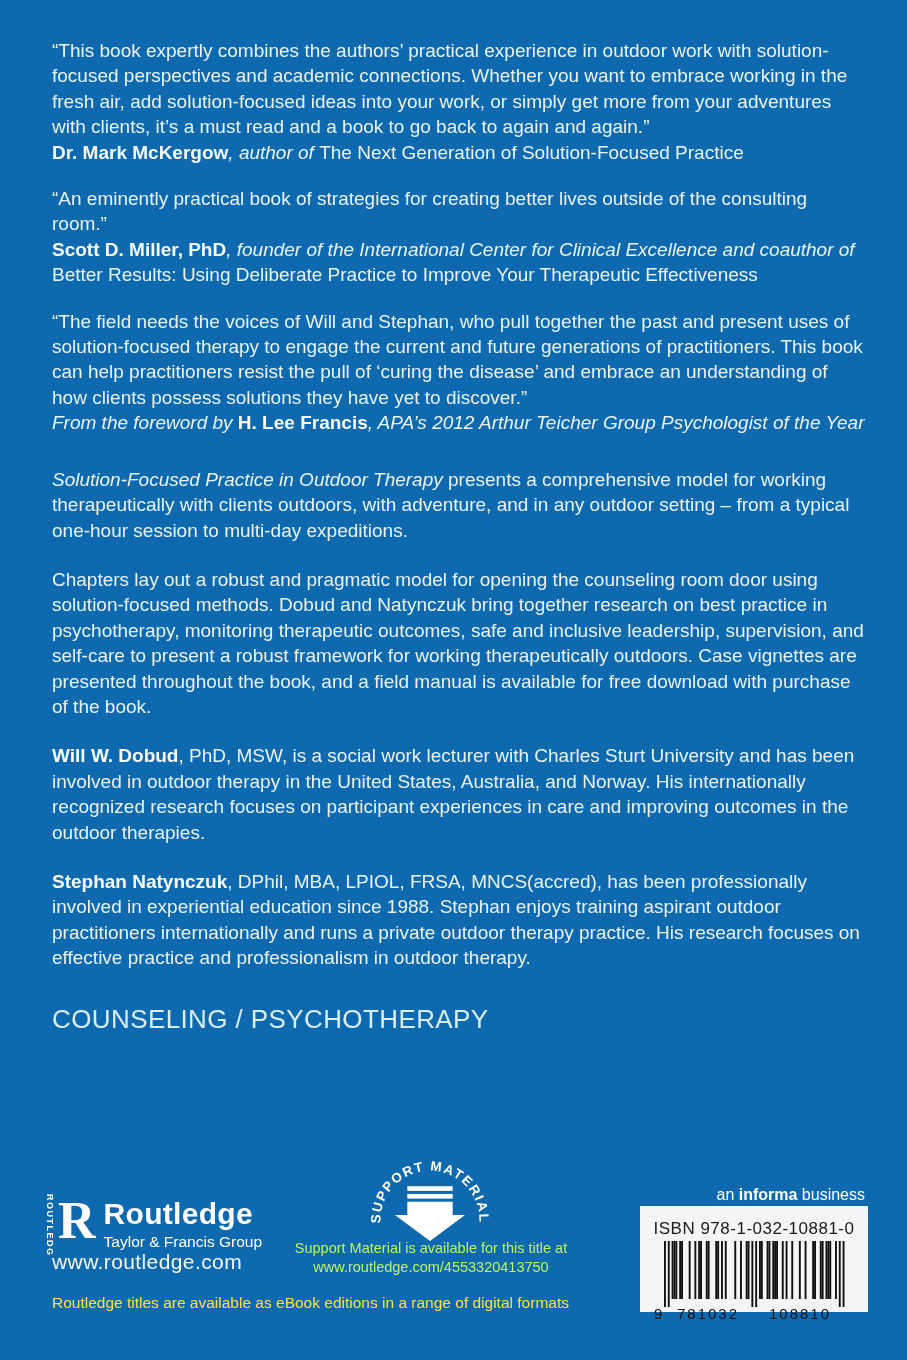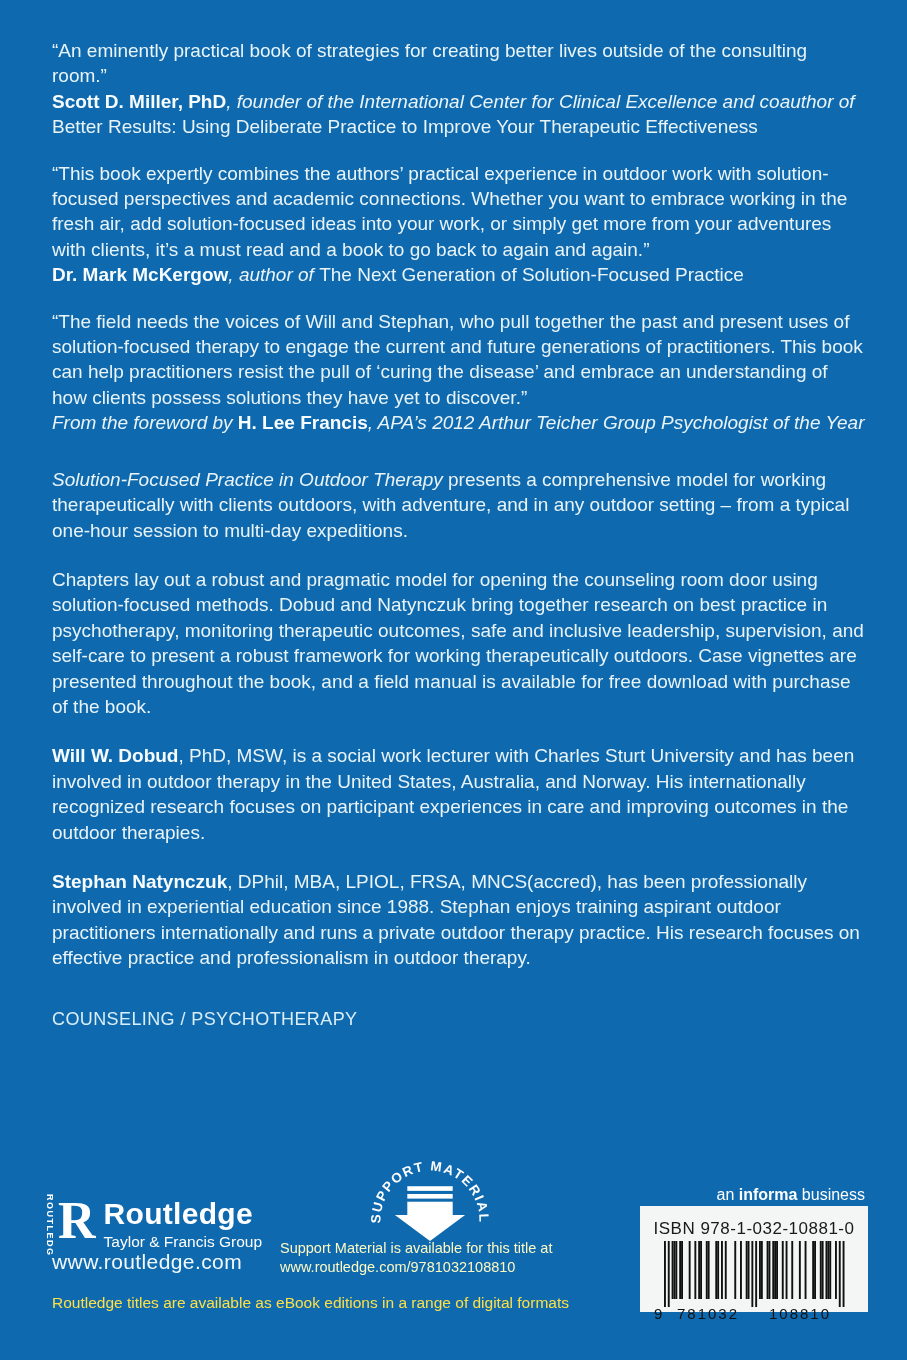--- a/index.html
+++ b/index.html
@@ -14,21 +14,21 @@
   .main{
     position:absolute;left:52px;top:38px;right:40px;
     font-size:19px;line-height:25.4px;
   }
   .para{margin:0 0 21px 0;}
   .para.desc{margin-bottom:24px;}
   .gap-lg{margin-top:31px;}
   .b{font-weight:bold;color:#f7fcff;}
   .i{font-style:italic;}
   .category{
-    margin-top:36px;font-size:18px;letter-spacing:0.4px;color:#d9eef6;
+    margin-top:36px;font-size:26px;letter-spacing:0.4px;color:#d9eef6;
   }
   
   .routledge-logo{
     position:absolute;left:45px;top:1192px;display:flex;align-items:stretch;color:#fff;
   }
   .rl-vertical{
     writing-mode:vertical-rl;text-orientation:sideways;
     font-size:9px;font-weight:bold;letter-spacing:1.5px;
     line-height:10px;padding:2px 0;height:60px;overflow:hidden;
   }
@@ -37,22 +37,22 @@
     font-size:52px;line-height:58px;margin:0 8px 0 3px;
   }
   .rl-names{display:flex;flex-direction:column;justify-content:center;}
   .rl-name{font-size:30px;font-weight:bold;line-height:32px;letter-spacing:0.3px;}
   .rl-tagline{font-size:15.5px;font-weight:normal;line-height:19px;margin-top:2px;}
   .rl-url{
     position:absolute;left:52px;top:1250px;font-size:21px;color:#f2f9fd;letter-spacing:0.4px;
   }
   .support-badge{position:absolute;left:368px;top:1146px;}
   .support-text{
-    position:absolute;left:280px;top:1239px;width:302px;
-    font-size:14.5px;line-height:19px;color:#fef9c3;
+    position:absolute;left:280px;top:1239px;width:302px;text-align:center;
+    font-size:14.5px;line-height:19px;color:#bef264;
   }
   .informa{
     position:absolute;right:42px;top:1186px;font-size:16px;color:#fff;
   }
   .informa .b{color:#fff;}
   .barcode-box{
     position:absolute;left:640px;top:1206px;width:228px;height:106px;
     background:#f4f6f5;color:#111;text-align:center;
   }
   .isbn-label{
@@ -64,27 +64,27 @@
   }
 </style>
 </head>
 <body style="background: rgb(15, 105, 174);">
 
 <div class="cover">
 
   <div class="main">
 
     <p class="para">
+      <span>“This book expertly combines the authors’ practical experience in outdoor work with solution-focused perspectives and academic connections. Whether you want to embrace working in the fresh air, add solution-focused ideas into your work, or simply get more from your adventures with clients, it’s a must read and a book to go back to again and again.”</span><br>
+      <span class="b">Dr. Mark McKergow</span><span class="i">, author of </span><span>The Next Generation of Solution-Focused Practice</span>
+    </p>
+
+    <p class="para">
       <span>“An eminently practical book of strategies for creating better lives outside of the consulting room.”</span><br>
       <span class="b">Scott D. Miller, PhD</span><span class="i">, founder of the International Center for Clinical Excellence and coauthor of </span><span>Better Results: Using Deliberate Practice to Improve Your Therapeutic Effectiveness</span>
-    </p>
-
-    <p class="para">
-      <span>“This book expertly combines the authors’ practical experience in outdoor work with solution-focused perspectives and academic connections. Whether you want to embrace working in the fresh air, add solution-focused ideas into your work, or simply get more from your adventures with clients, it’s a must read and a book to go back to again and again.”</span><br>
-      <span class="b">Dr. Mark McKergow</span><span class="i">, author of </span><span>The Next Generation of Solution-Focused Practice</span>
     </p>
 
     <p class="para">
       <span>“The field needs the voices of Will and Stephan, who pull together the past and present uses of solution-focused therapy to engage the current and future generations of practitioners. This book can help practitioners resist the pull of ‘curing the disease’ and embrace an understanding of how clients possess solutions they have yet to discover.”</span><br>
       <span class="i">From the foreword by </span><span class="b">H. Lee Francis</span><span class="i">, APA’s 2012 Arthur Teicher Group Psychologist of the Year</span>
     </p>
 
     <p class="para desc gap-lg">
       <span class="i">Solution-Focused Practice in Outdoor Therapy</span><span> presents a comprehensive model for working therapeutically with clients outdoors, with adventure, and in any outdoor setting – from a typical one-hour session to multi-day expeditions.</span>
     </p>
@@ -125,21 +125,21 @@
       <g fill="#ffffff">
         <rect x="38" y="39" width="44" height="4.5"></rect>
         <rect x="38" y="46.5" width="44" height="4.5"></rect>
         <rect x="38" y="54" width="44" height="13"></rect>
         <polygon points="26,67 94,67 60,92"></polygon>
       </g>
     </svg>
   </div>
   <div class="support-text">
     <div>Support Material is available for this title at</div>
-    <div>www.routledge.com/9781032108810</div>
+    <div>www.routledge.com/4553320413750</div>
   </div>
 
   <div class="informa">
     <span>an </span><span class="b">informa</span><span> business</span>
   </div>
 
   <div class="barcode-box">
     <div class="isbn-label">ISBN 978-1-032-10881-0</div>
     <svg id="barcode-svg" width="212" height="82" viewBox="0 0 212 82">
       <g id="bars" fill="#111">

